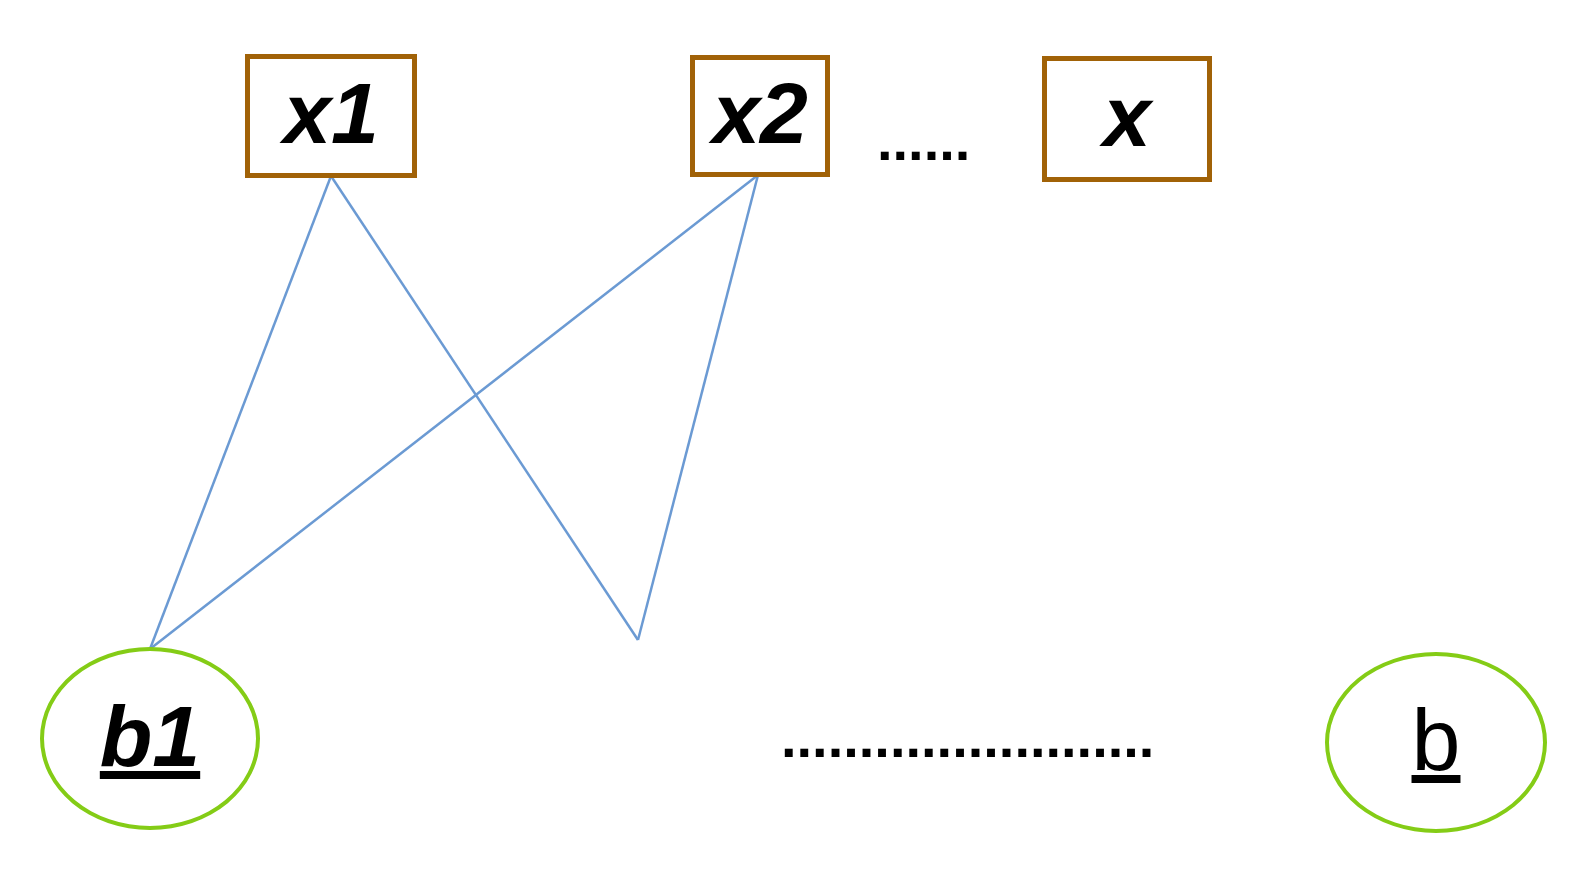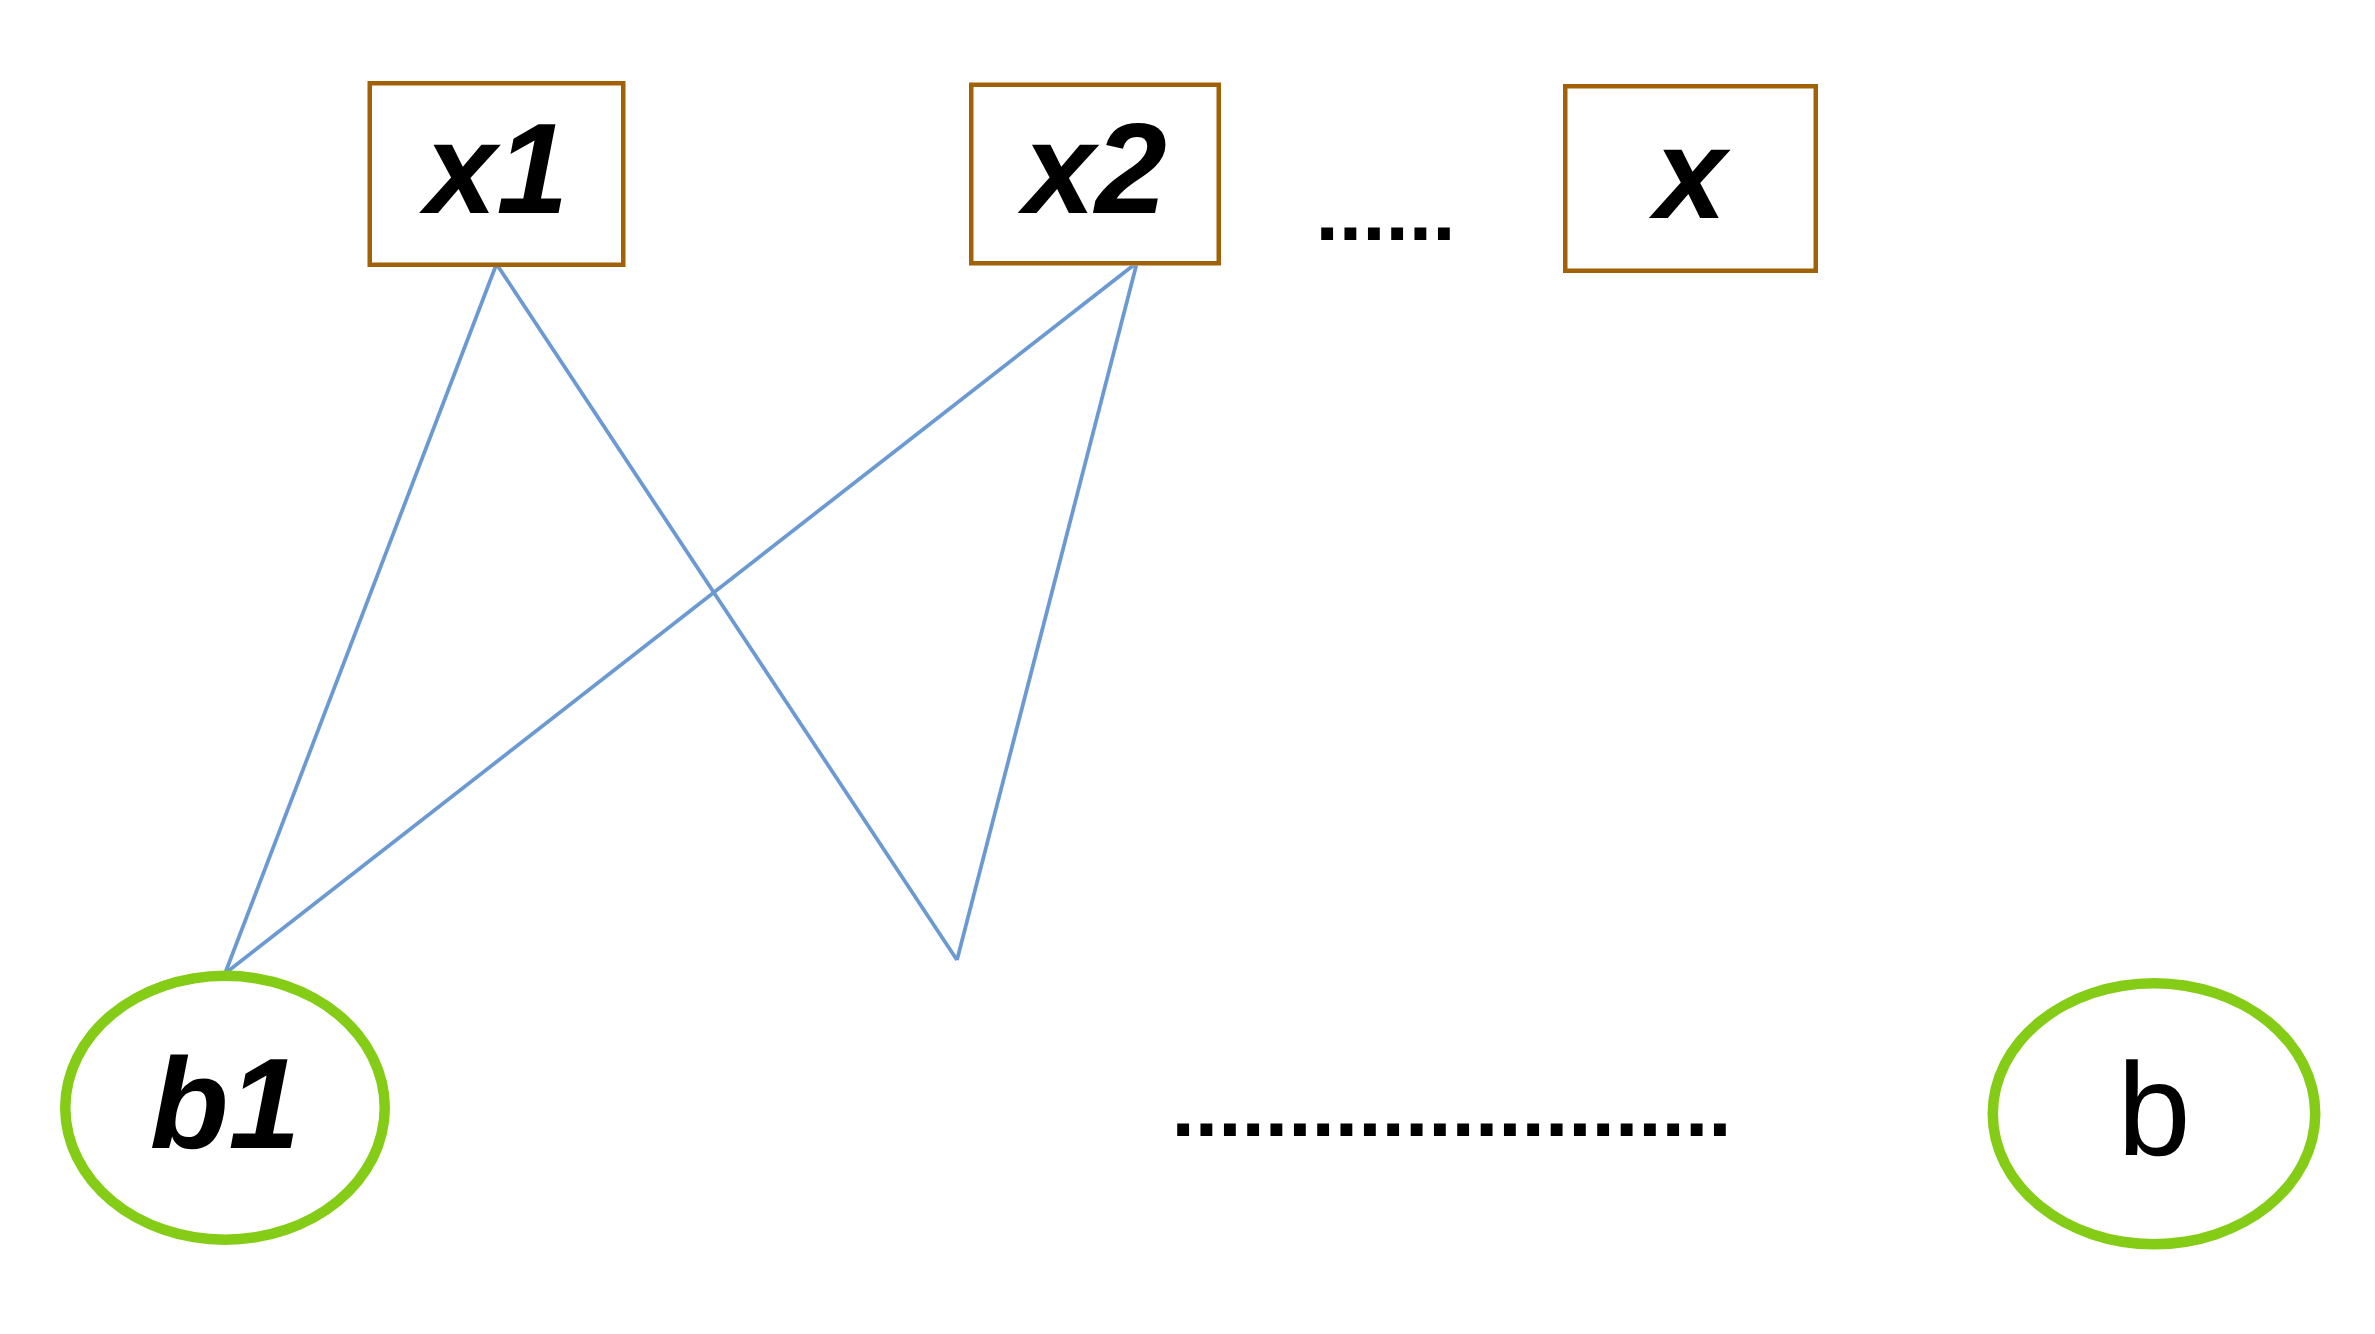--- a/index.html
+++ b/index.html
@@ -25,42 +25,43 @@
   }
   .node {
     position: absolute;
     box-sizing: border-box;
     background: #ffffff;
     display: flex;
     align-items: center;
     justify-content: center;
   }
   .node.rect {
-    border: 3px solid #a16207;
+    border: 5px solid #a16207;
   }
   .node.ellipse {
-    border: 7px solid #84cc16;
+    border: 4px solid #84cc16;
     border-radius: 50%;
+    text-decoration: underline;
   }
   .node-label {
     font-weight: bold;
     font-style: italic;
     color: #000000;
     font-size: 86px;
     line-height: 1;
     padding-bottom: 6px;
   }
   .node-label.plain {
     font-weight: normal;
     font-style: normal;
     font-size: 88px;
   }
   
   #node-x1 { left: 245px; top: 54px;  width: 172px; height: 124px; }
-  #node-x2 { left: 646px; top: 55px;  width: 168px; height: 122px; }
+  #node-x2 { left: 690px; top: 55px;  width: 140px; height: 122px; }
   #node-x  { left: 1042px; top: 56px; width: 170px; height: 126px; }
   
   #node-b1 { left: 40px;   top: 647px; width: 220px; height: 183px; }
   #node-b2 { left: 528px;  top: 638px; width: 220px; height: 177px; }
   #node-b  { left: 1325px; top: 652px; width: 222px; height: 181px; }
   .ellipsis-text {
     position: absolute;
     color: #000000;
     font-weight: bold;
     font-size: 56px;

